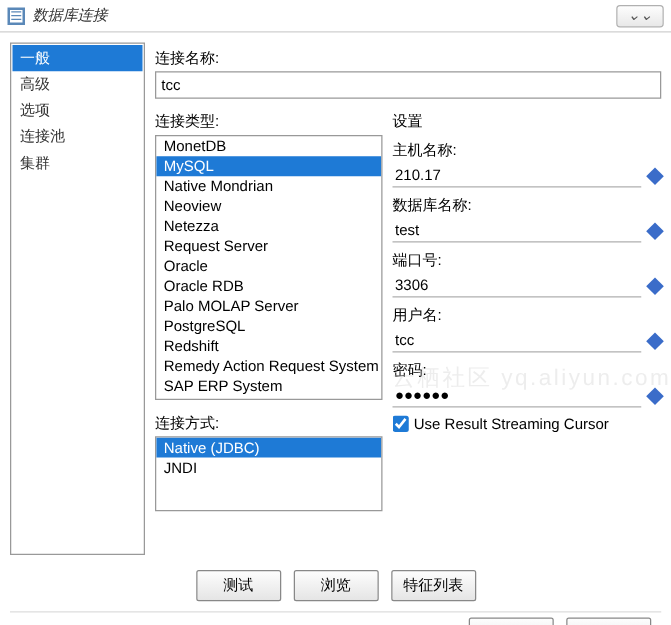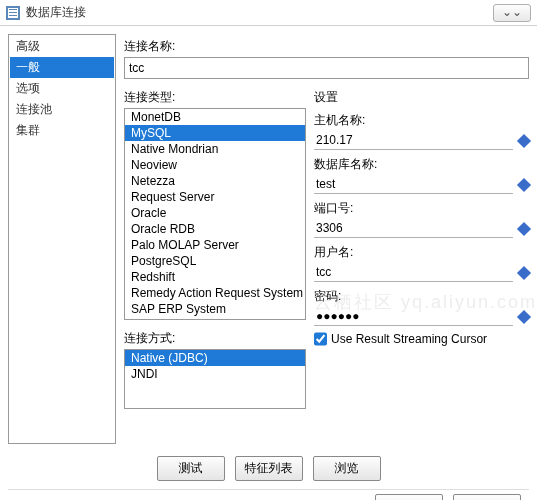--- a/index.html
+++ b/index.html
@@ -1,17 +1,17 @@
 <!DOCTYPE html>
 <html><head>
 <meta charset="utf-8">
 <style>
 * { box-sizing: border-box; margin: 0; padding: 0; font-family: "Microsoft YaHei", SimSun, Arial, sans-serif; font-size: 12px; }
 body { background: #fff; width: 537px; height: 500px; position: relative; }
-.titlebar { height: 26px; border-bottom: 1px solid #d0d0d0; display: flex; align-items: center; padding: 0 6px; }
+.titlebar { height: 26px; border-bottom: 1px solid #d0d0d0; display: flex; align-items: center; padding: 0 6px; font-style: italic; }
 .titlebar .icon { width: 14px; height: 14px; border: 2px solid #5a88b8; display: inline-flex; flex-direction: column; justify-content: space-around; padding: 1px; margin-right: 6px; }
 .titlebar .icon span { height: 1px; background: #5a88b8; }
 .titlebar .title { flex: 1; color: #333; }
 .titlebar .close { width: 38px; height: 18px; border: 1px solid #b0b0b0; border-radius: 3px; text-align: center; line-height: 14px; color: #555; background: linear-gradient(#fdfdfd,#e8e8e8); cursor: pointer; }
 .dialog-body { display: flex; padding: 8px; gap: 8px; height: 426px; }
 .sidebar { width: 108px; border: 1px solid #999; padding: 1px; background: #fff; }
 .sidebar-item { padding: 2px 6px; cursor: pointer; color: #333; }
 .sidebar-item.selected { background: #1e7ad6; color: #fff; }
 .main { flex: 1; display: flex; flex-direction: column; }
 .row-label { padding: 4px 0 2px 0; color: #000; }
@@ -43,22 +43,22 @@
       <span></span>
       <span></span>
       <span></span>
     </span>
   <span class="title">数据库连接</span>
   <div class="close">⌄⌄</div>
 </div>
 
 <div class="dialog-body">
   <div class="sidebar" id="sidebar">
+      <div class="sidebar-item selected">一般</div>
       <div class="sidebar-item">高级</div>
-      <div class="sidebar-item selected">一般</div>
       <div class="sidebar-item">选项</div>
       <div class="sidebar-item">连接池</div>
       <div class="sidebar-item">集群</div>
     </div>
 
   <div class="main">
     <div class="row-label">连接名称:</div>
     <input class="text-input" value="tcc" style="">
 
     <div class="cols">
@@ -126,20 +126,20 @@
         </div>
       </div>
     </div>
   </div>
 </div>
 
 <div class="watermark">云栖社区 yq.aliyun.com</div>
 
 <div class="button-row">
   <button class="btn">测试</button>
+  <button class="btn">浏览</button>
   <button class="btn">特征列表</button>
-  <button class="btn">浏览</button>
 </div>
 <div class="sep"></div>
 <div class="button-row right">
   <button class="btn">确认</button>
   <button class="btn">取消</button>
 </div>
 
 </body></html>

